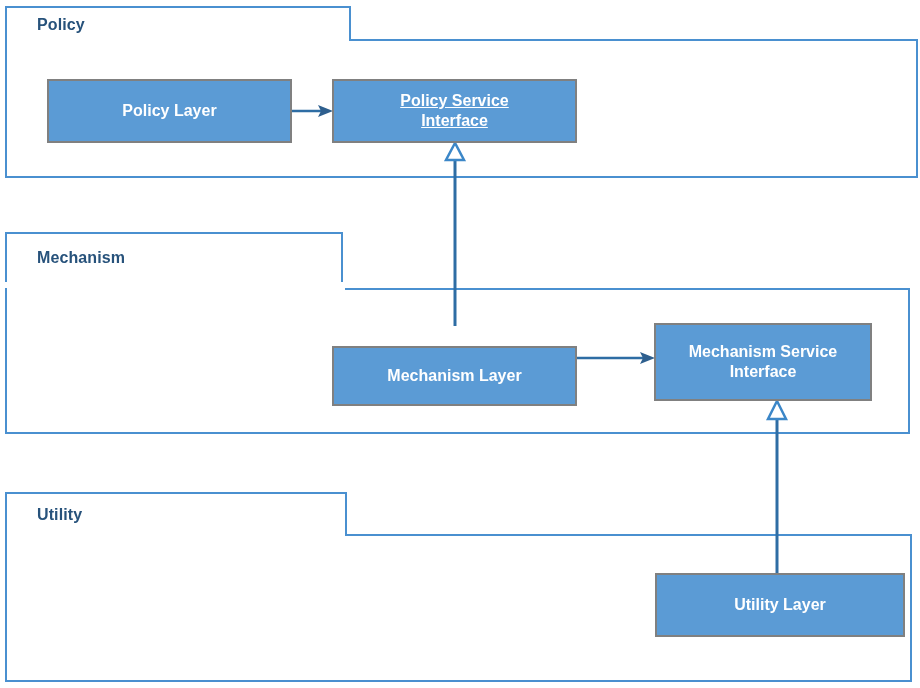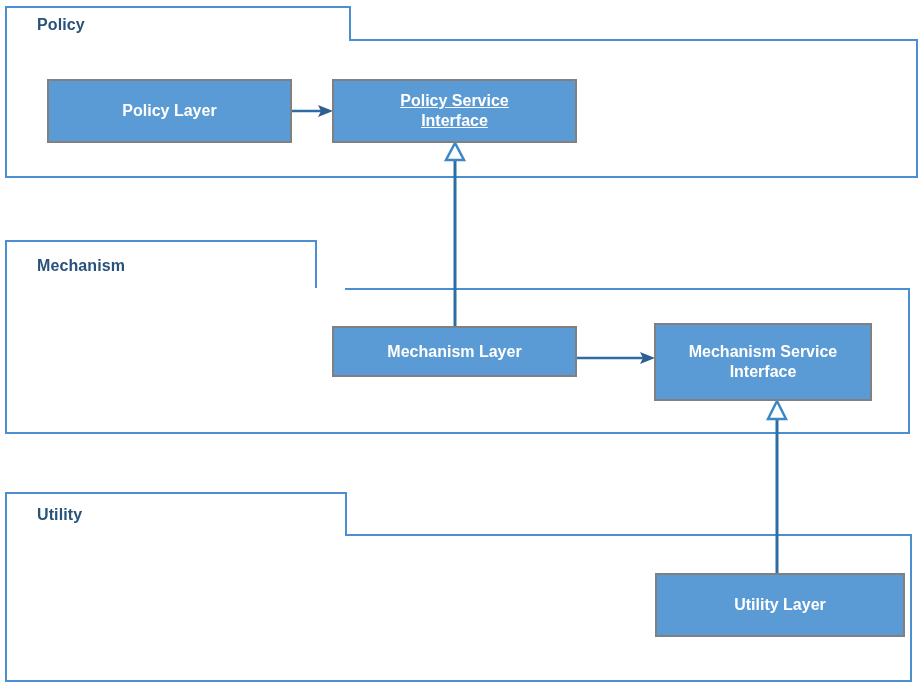--- a/index.html
+++ b/index.html
@@ -94,26 +94,26 @@
     <span class="pkg-tab-label">Policy</span>
   </div>
   <div class="pkg-tab-mask" style="left:7px; top:39px; width:342px;"></div>
 
   <div class="node" style="left:15px; top:79px; width:245px; height:64px;margin-left:32px;">Policy Layer</div>
 
   <div class="node" style="left:332px; top:79px; width:245px; height:64px;text-decoration:underline;">Policy Service
 Interface</div>
 
   <div class="pkg-body" style="left:5px; top:288px; width:905px; height:146px;"></div>
-  <div class="pkg-tab" style="left:5px; top:240px; width:312px; height:50px;">
+  <div class="pkg-tab" style="left:5px; top:232px; width:338px; height:50px;">
     <span class="pkg-tab-label">Mechanism</span>
   </div>
   <div class="pkg-tab-mask" style="left:7px; top:288px; width:338px;"></div>
 
-  <div class="node" style="left:332px; top:326px; width:245px; height:51px;">Mechanism Layer</div>
+  <div class="node" style="left:332px; top:346px; width:245px; height:60px;">Mechanism Layer</div>
 
   <div class="node" style="left:654px; top:323px; width:218px; height:78px;">Mechanism Service
 Interface</div>
 
   <div class="pkg-body" style="left:5px; top:534px; width:907px; height:148px;"></div>
   <div class="pkg-tab" style="left:5px; top:492px; width:342px; height:44px;text-align:center;">
     <span class="pkg-tab-label">Utility</span>
   </div>
   <div class="pkg-tab-mask" style="left:7px; top:534px; width:338px;"></div>
 

